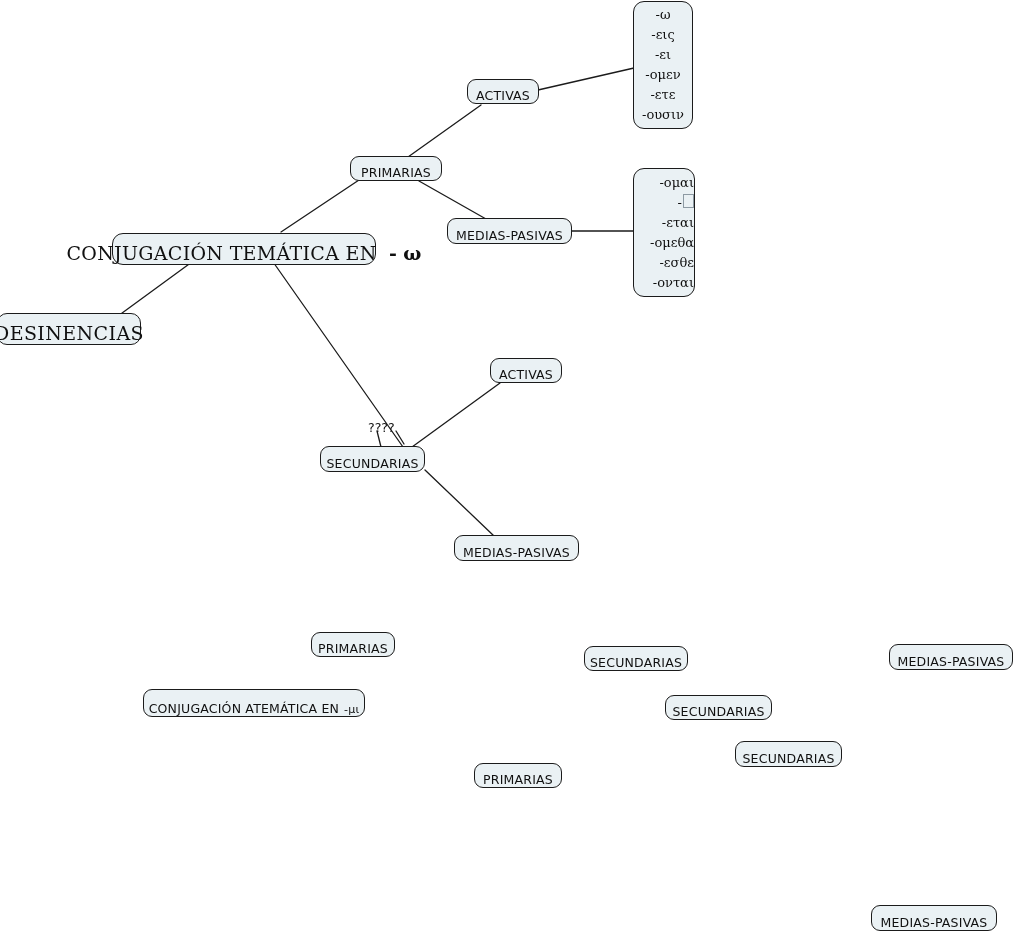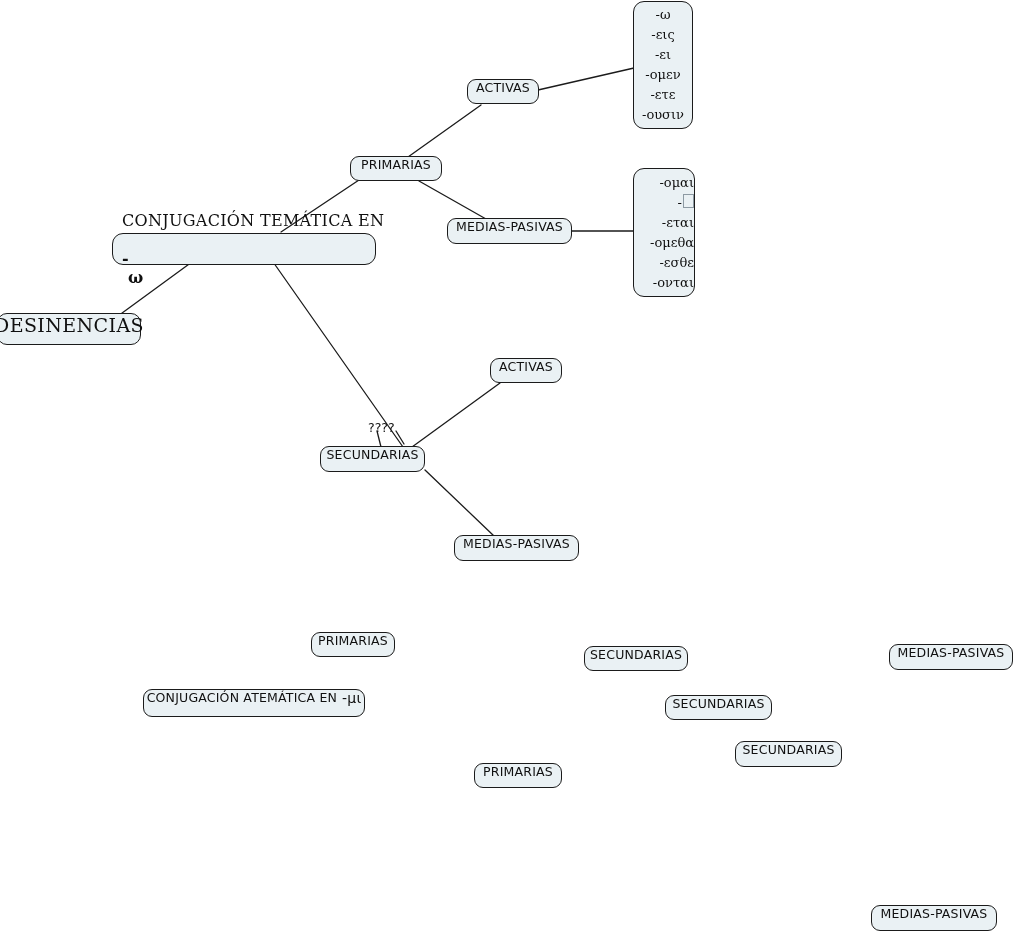--- a/index.html
+++ b/index.html
@@ -26,38 +26,37 @@
     height: 933px;
     pointer-events: none;
   }
   .node {
     position: absolute;
     box-sizing: border-box;
     background: #eaf1f4;
     border: 1.3px solid #1b1b1b;
     border-radius: 9px;
     display: flex;
-    align-items: flex-start;
+    align-items: flex-end;
     justify-content: center;
     white-space: nowrap;
     color: #101010;
     font-family: "DejaVu Sans", sans-serif;
     font-size: 12.5px;
     letter-spacing: 0.2px;
     padding: 0 9px;
     z-index: 5;
   }
   .node.serif {
     font-family: "DejaVu Serif", serif;
     border-radius: 11px;
   }
   .node.title-main {
-    font-size: 16px;
+    font-size: 19px;
     letter-spacing: 0.3px;
-    flex-direction: column;
   }
   .node.title-des {
     font-size: 19px;
     letter-spacing: 0.4px;
     border-radius: 10px;
   }
   .greek-box {
     position: absolute;
     box-sizing: border-box;
     background: #eaf1f4;
@@ -90,21 +89,21 @@
     font-size: 12.5px;
     color: #101010;
     white-space: nowrap;
     z-index: 6;
   }
   .omega-sup {
     font-family: "DejaVu Serif", serif;
     font-weight: bold;
   }
   .mi-small {
-    font-size: 14px;
+    font-size: 11px;
   }
 </style>
 </head>
 <body>
 
 <div id="canvas">
 
   <svg id="edges" viewBox="0 0 1014 933" xmlns="http://www.w3.org/2000/svg">
     <g stroke="#1b1b1b" stroke-width="1.3" fill="none" stroke-linecap="round">
 

